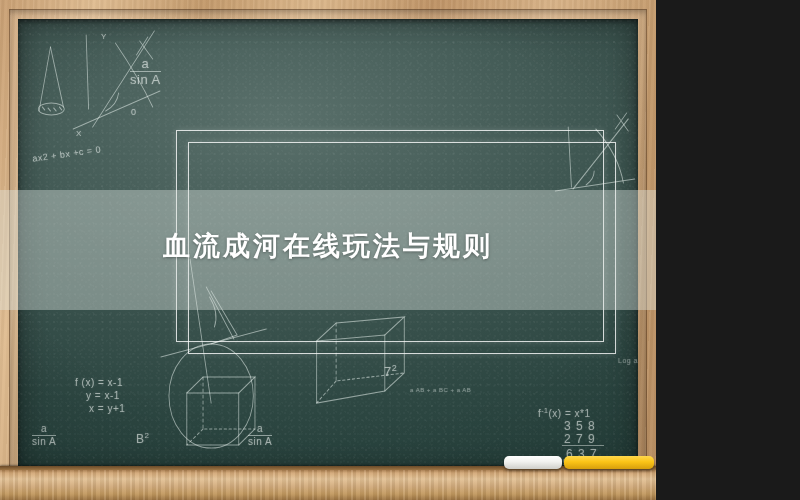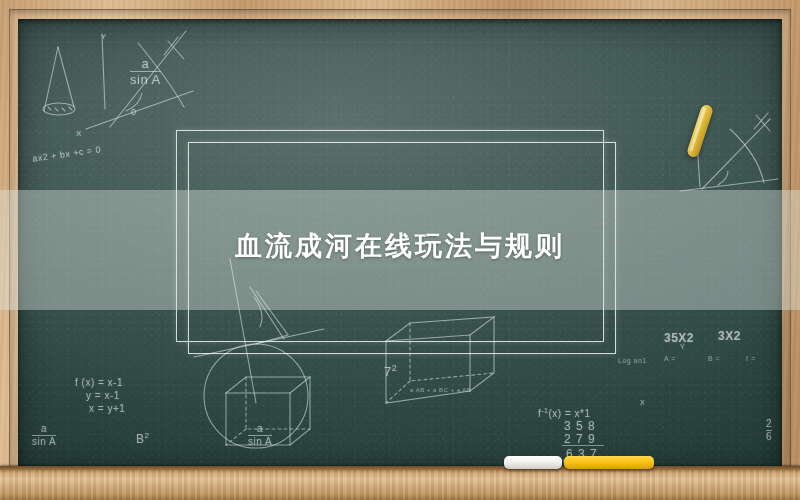--- a/index.html
+++ b/index.html
@@ -1,20 +1,20 @@
 <!DOCTYPE html>
 <html><head>
 <meta charset="utf-8">
 <style>
   html,body{margin:0;padding:0;background:#1a1a1a;}
   body{font-family:"Liberation Sans","DejaVu Sans",sans-serif;}
 
   .screen{
     position:relative;
-    width:800px;height:500px;
+    width:656px;height:500px;
     overflow:hidden;
   }
 
   
   .frame{
     position:absolute;inset:0;
     background:
       linear-gradient(105deg,#c9a074 0%,#e0bd92 12%,#c49b6d 26%,#dcb88c 40%,
                       #bf9467 55%,#d8b388 70%,#c39a6c 85%,#b88e62 100%);
   }

